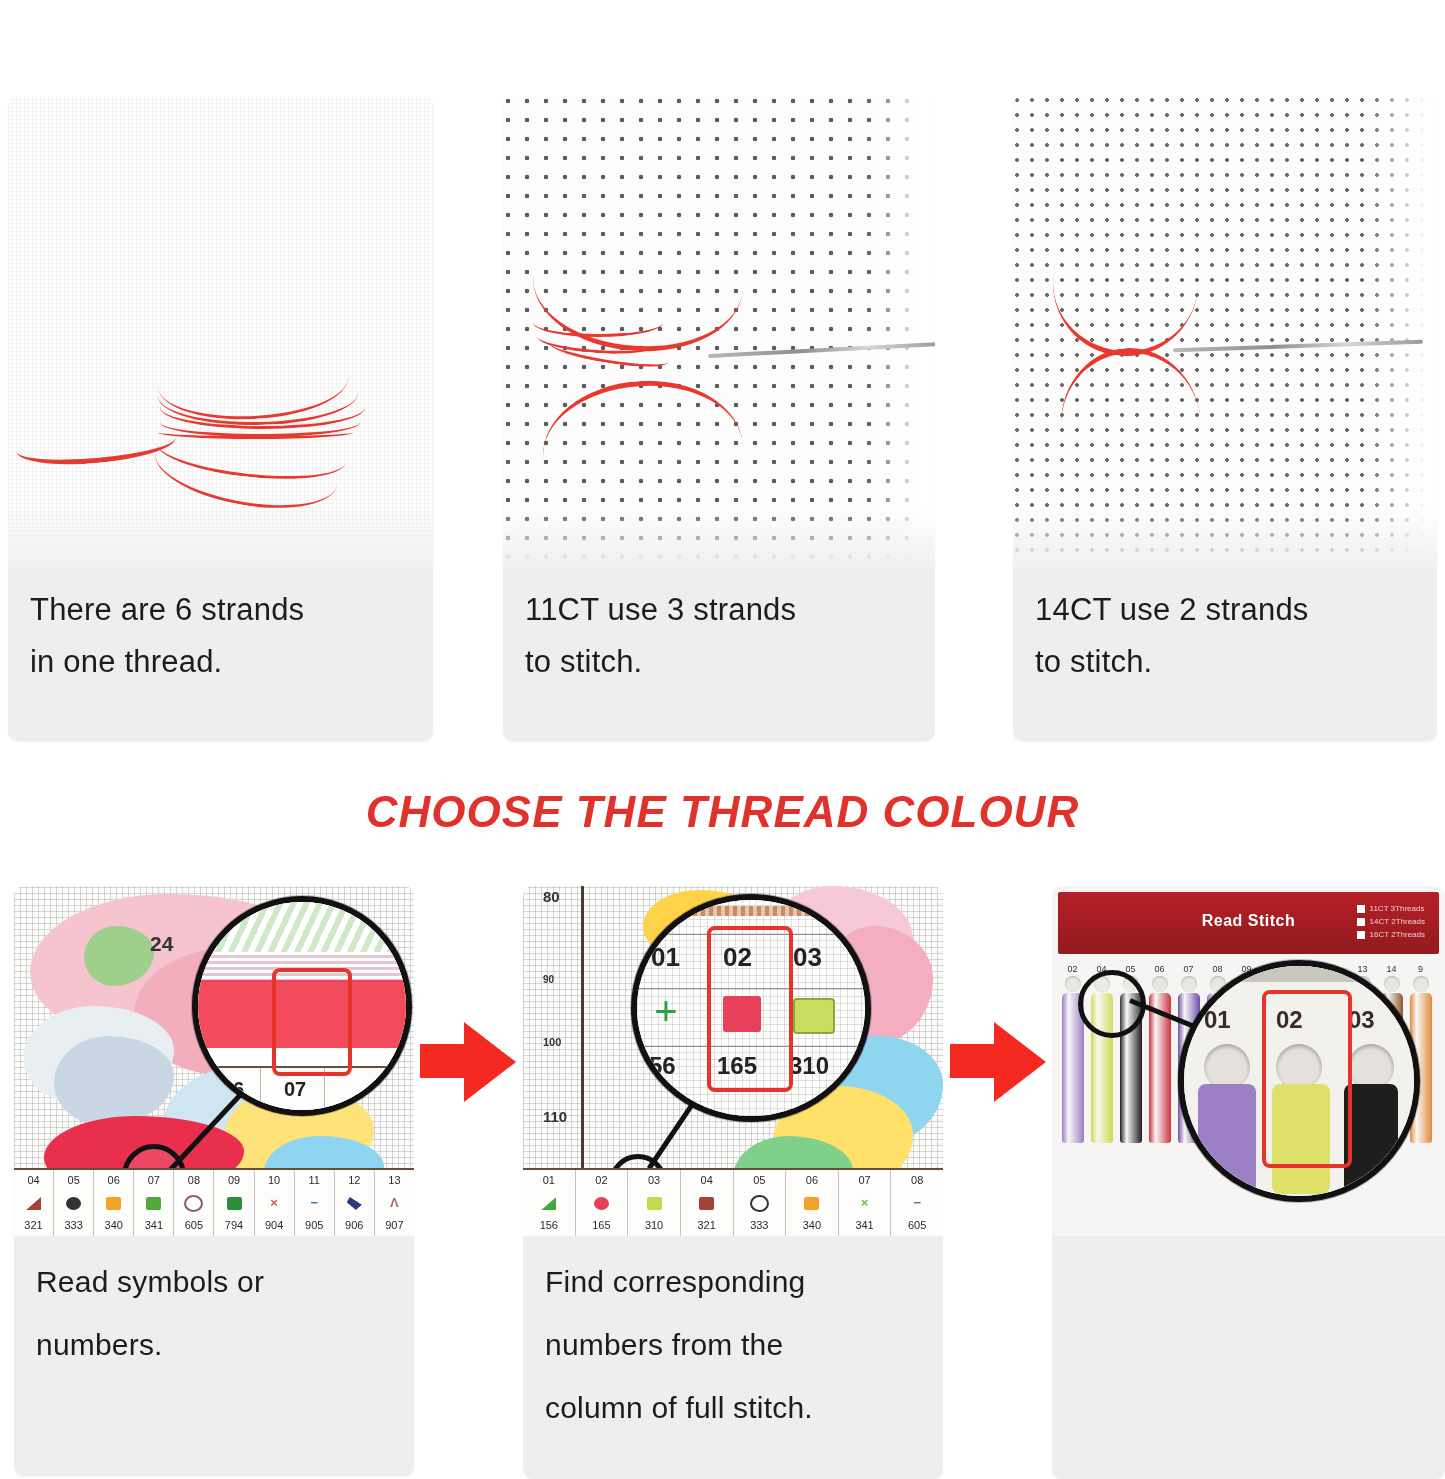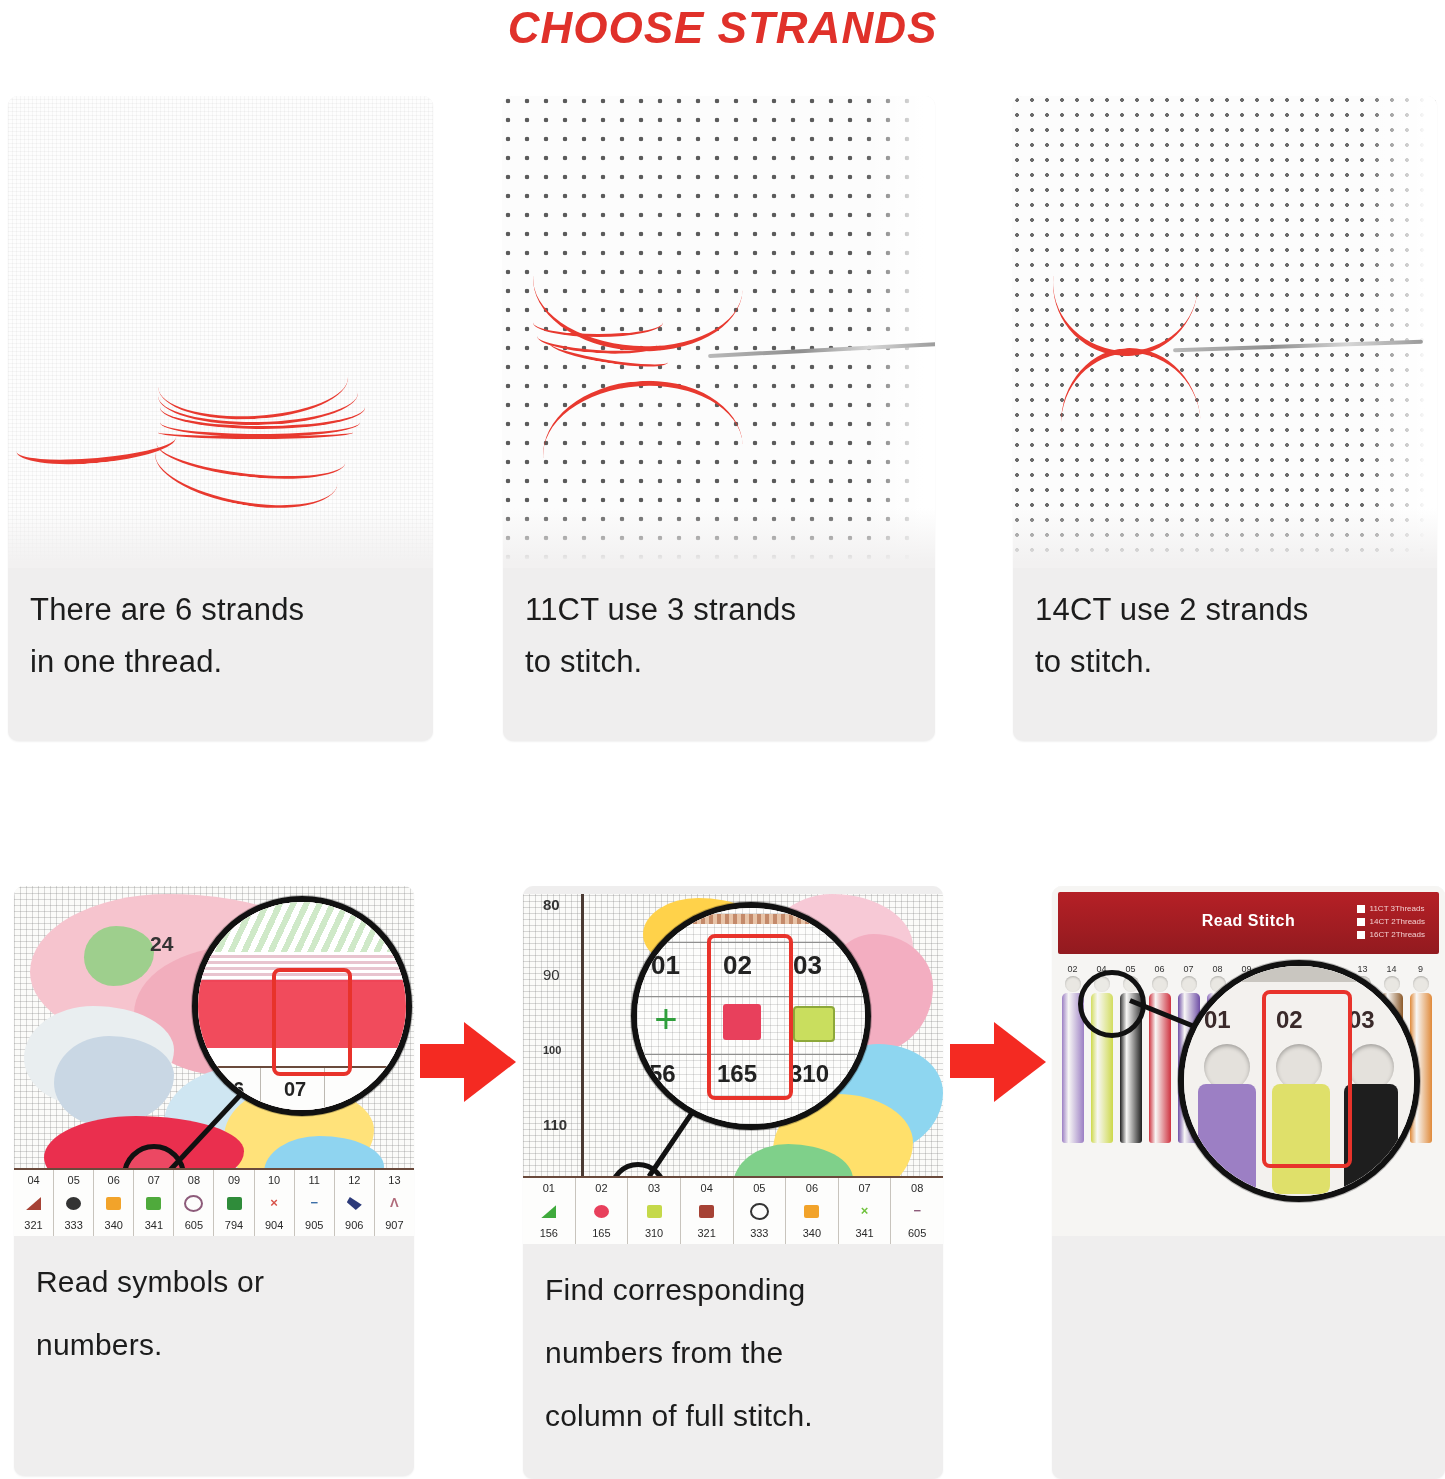--- a/index.html
+++ b/index.html
@@ -112,21 +112,21 @@
     height: 4px;
     background: linear-gradient(90deg,#b9b9b9,#8e8e8e 40%,#d6d6d6 70%,#9a9a9a);
     border-radius: 2px;
   }
 
   
   #card-read-symbols { left: 14px;   top: 886px; width: 400px; height: 590px; }
   #card-find-numbers { left: 523px;  top: 886px; width: 420px; height: 593px; }
   #card-choose-color { left: 1052px; top: 886px; width: 393px; height: 593px; }
   #card-read-symbols .photo { height: 350px; }
-  #card-find-numbers .photo { height: 350px; margin-top: 8px; }
+  #card-find-numbers .photo { height: 350px; }
   #card-choose-color .photo { height: 350px; }
   #card-read-symbols .caption,
   #card-find-numbers .caption,
   #card-choose-color .caption { font-size: 30px; line-height: 63px; padding-top: 14px; }
   .arrow-wrap { position: absolute; width: 96px; height: 80px; }
   .arrow-body {
     position: absolute; left: 0; top: 22px;
     width: 48px; height: 34px; background: #f42a22;
   }
   .arrow-head {
@@ -247,21 +247,20 @@
   .skein-floss {
     width: 22px; height: 150px; margin: 1px auto 0 auto;
     border-radius: 5px 5px 3px 3px;
   }
 </style>
 </head>
 <body>
 
 <div class="page">
 
-  <div id="heading-strands" class="section-heading">CHOOSE STRANDS</div>
 
   <div class="card" id="card-6-strands">
     <div class="photo">
       <div class="cloth-plain"></div>
 
       <div class="strand" style="left:8px;  top:330px; width:160px; height:32px; transform:rotate(-5deg);"></div>
       <div class="strand thin" style="left:150px; top:250px; width:190px; height:70px; transform:rotate(-3deg);"></div>
       <div class="strand thin" style="left:150px; top:268px; width:200px; height:58px; transform:rotate(-1deg);"></div>
       <div class="strand thin" style="left:152px; top:290px; width:205px; height:40px;"></div>
       <div class="strand thin" style="left:152px; top:312px; width:200px; height:26px;"></div>
@@ -303,20 +302,21 @@
       <div class="strand" style="left:48px; top:252px; width:140px; height:150px; transform:rotate(-6deg) scaleY(-1);"></div>
       <div class="needle" style="left:160px; top:248px; width:250px; transform:rotate(-2deg);"></div>
       <div class="cloth-fade-b"></div>
     </div>
     <div class="caption">
       <span class="ln">14CT use 2 strands</span>
       <span class="ln">to stitch.</span>
     </div>
   </div>
 
+  <div id="heading-colour" class="section-heading">CHOOSE THE THREAD COLOUR</div>
 
   <div class="card" id="card-read-symbols">
     <div class="photo">
       <div class="chart-bg"></div>
 
       <div class="blob" style="left:16px; top:8px; width:300px; height:150px; background:#f6c4ce;"></div>
       <div class="blob" style="left:120px; top:60px; width:230px; height:130px; background:#f2aebd;"></div>
       <div class="blob" style="left:10px; top:120px; width:150px; height:100px; background:#e9eef0;"></div>
       <div class="blob" style="left:40px; top:150px; width:120px; height:90px; background:#c9d7e4;"></div>
       <div class="blob" style="left:150px; top:180px; width:180px; height:110px; background:#cfe6f2;"></div>
@@ -405,21 +405,21 @@
       <div class="blob" style="left:180px; top:10px; width:90px; height:60px; background:#b7e3a8;"></div>
       <div class="blob" style="left:240px; top:0px; width:150px; height:120px; background:#f7c9d6;"></div>
       <div class="blob" style="left:300px; top:40px; width:110px; height:120px; background:#f3aec1;"></div>
       <div class="blob" style="left:300px; top:150px; width:120px; height:110px; background:#8ed6f0;"></div>
       <div class="blob" style="left:250px; top:200px; width:140px; height:110px; background:#ffe06b;"></div>
       <div class="blob" style="left:210px; top:250px; width:120px; height:80px; background:#7fd08a;"></div>
 
       <div style="position:absolute; left:58px; top:0; bottom:58px; width:3px; background:#4a3a33;"></div>
       <div id="rowlabels5">
           <span style="position: absolute; left: 20px; top: 2px; font-size: 15px; font-weight: bold; color: rgb(51, 51, 51);">80</span>
-          <span style="position: absolute; left: 20px; top: 72px; font-size: 15px; font-weight: normal; color: rgb(51, 51, 51);">90</span>
+          <span style="position: absolute; left: 20px; top: 88px; font-size: 10px; font-weight: bold; color: rgb(51, 51, 51);">90</span>
           <span style="position: absolute; left: 20px; top: 150px; font-size: 11px; font-weight: bold; color: rgb(51, 51, 51);">100</span>
           <span style="position: absolute; left: 20px; top: 222px; font-size: 15px; font-weight: bold; color: rgb(51, 51, 51);">110</span>
         </div>
 
       <div class="loupe-small" style="left:86px; top:268px; width:48px; height:48px;"></div>
       <div class="loupe-stem" style="left:126px; top:280px; width:110px; transform:rotate(-56deg);"></div>
 
       <div class="loupe" style="left:108px; top:8px; width:228px; height:216px;">
         <div class="loupe-grid"></div>
         <div class="hline" style="left:0; right:0; top:34px;"></div>

